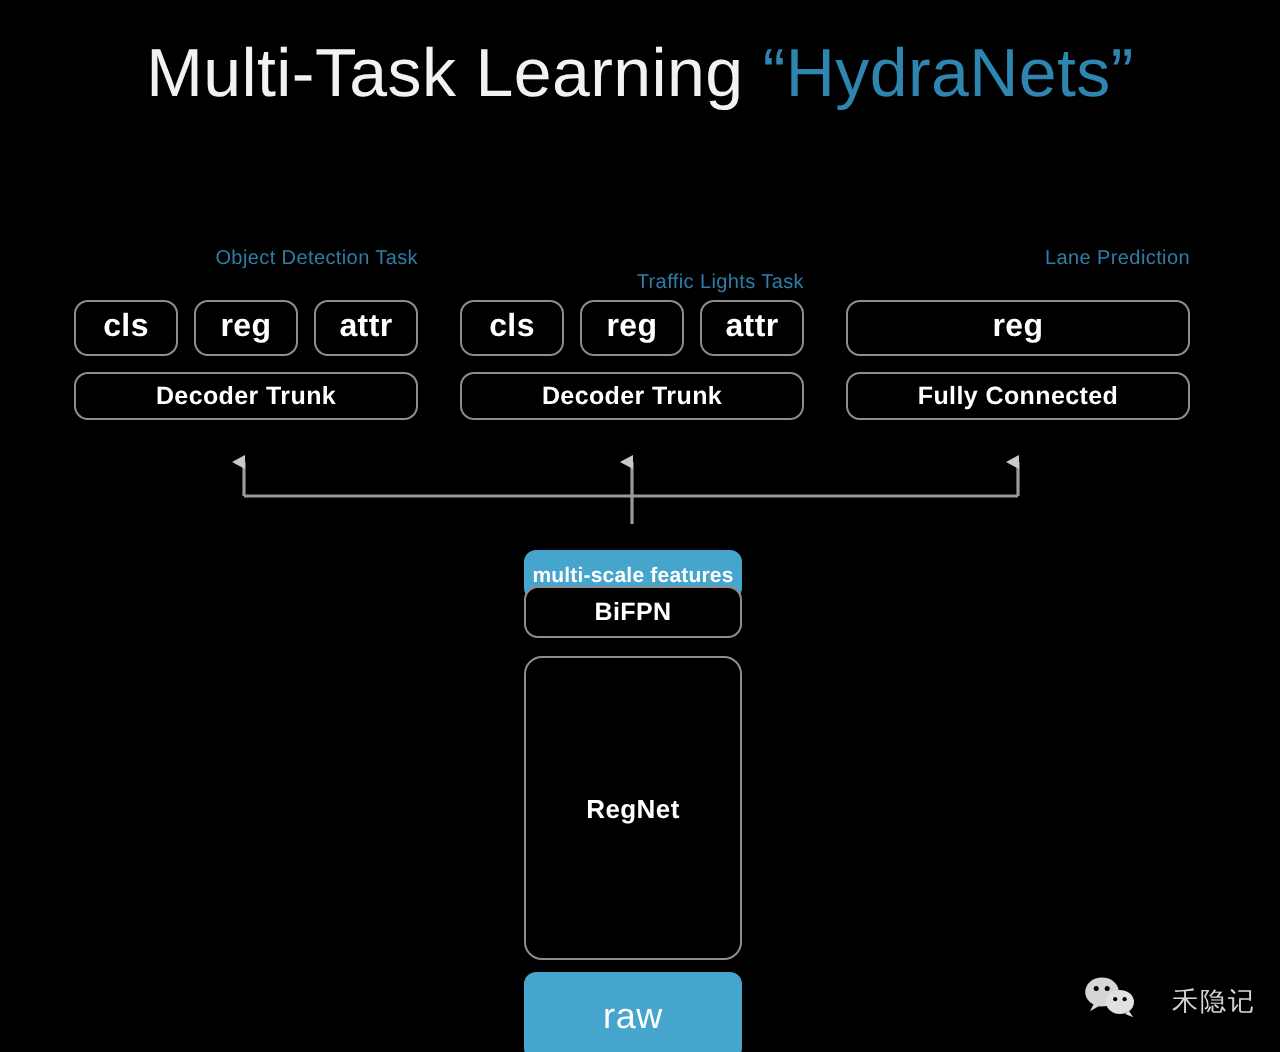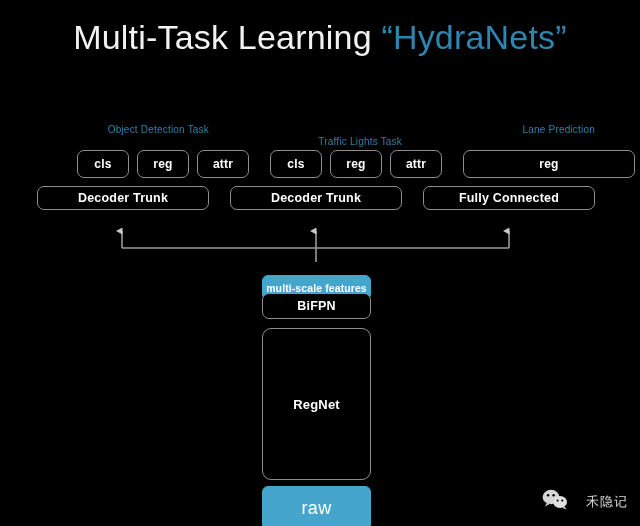--- a/index.html
+++ b/index.html
@@ -47,21 +47,21 @@
     background: #000000;
     color: #ffffff;
     display: flex;
     align-items: center;
     justify-content: center;
     font-size: 12.5px;
     font-weight: 700;
     letter-spacing: 0.2px;
     white-space: nowrap;
   }
-  .node.small { font-size: 12px; margin-left: 40px; }
+  .node.small { font-size: 16px; }
   .node.trunk { font-weight: 700; font-size: 12.5px; }
   .node.tall {
     border-radius: 9px;
     font-size: 13px;
     font-weight: 700;
   }
   .node.filled {
     background: #45a5cd;
     border-color: #45a5cd;
     color: #ffffff;

